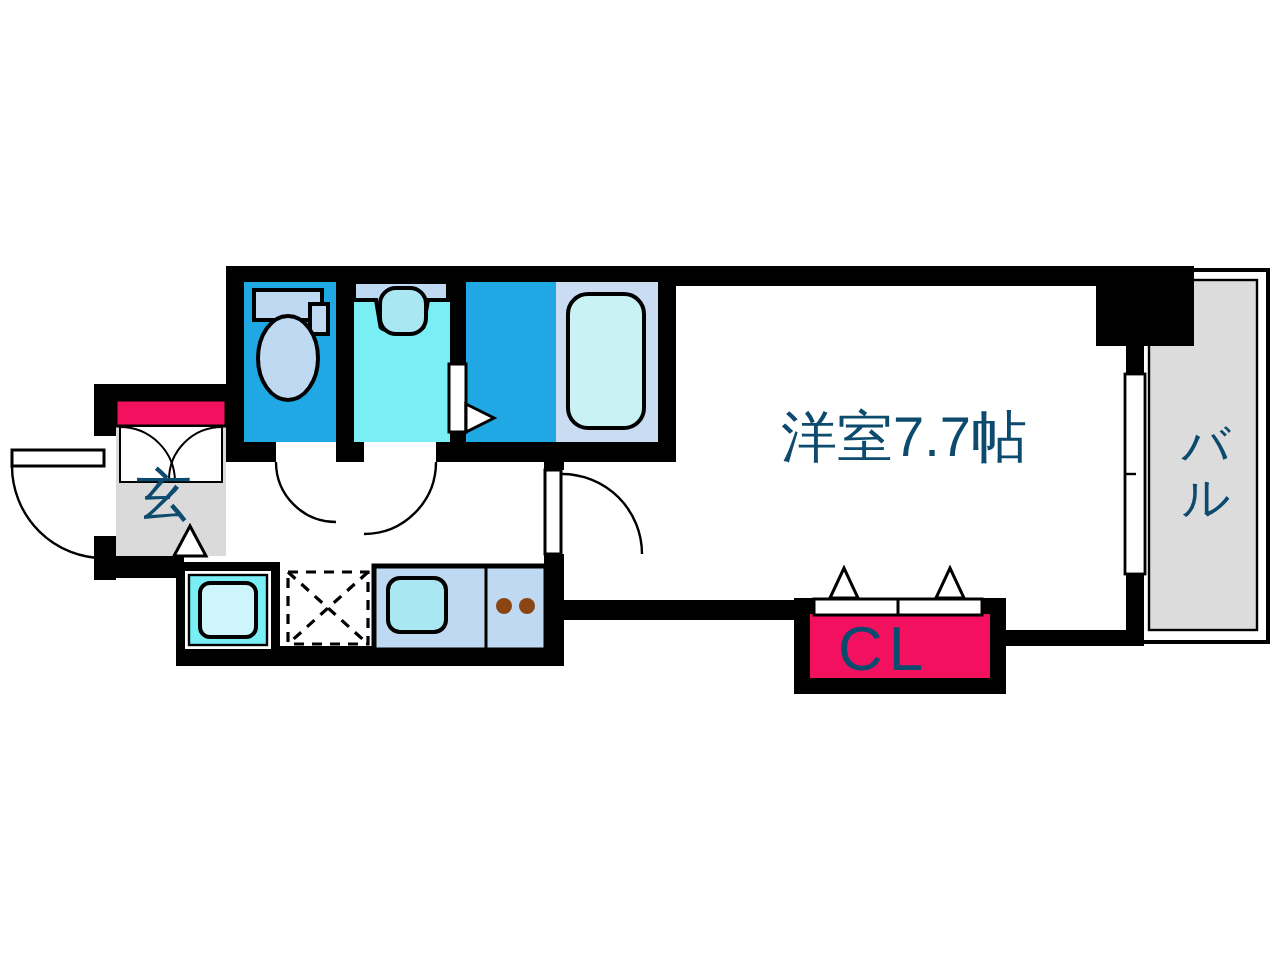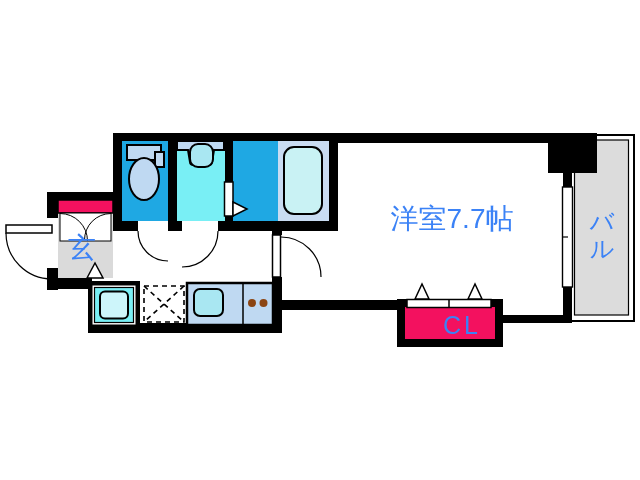--- a/index.html
+++ b/index.html
@@ -1,26 +1,26 @@
 <!DOCTYPE html>
 <html><head>
 <meta charset="utf-8">
 <style>
   html,body{margin:0;padding:0;background:#ffffff;}
   .stage{position:relative;width:640px;height:480px;background:#fff;overflow:hidden;
          font-family:"Liberation Sans","DejaVu Sans",sans-serif;}
   .stage svg{position:absolute;left:0;top:0;}
-  .lbl{position:absolute;color:#3b82f6;white-space:nowrap;}
+  .lbl{position:absolute;color:#0c4a6e;white-space:nowrap;}
   .lbl-main{left:382px;top:202px;width:140px;height:34px;font-size:28px;line-height:34px;
             text-align:center;}
   .lbl-bal{left:586px;top:190px;width:32px;height:68px;font-size:24px;line-height:32px;
            writing-mode:vertical-rl;text-orientation:upright;text-align:center;letter-spacing:2px;}
   .lbl-gen{left:66px;top:232px;width:32px;height:32px;font-size:28px;line-height:32px;text-align:center;}
-  .lbl-cl{left:419px;top:311px;width:62px;height:28px;font-size:25px;line-height:28px;
-          text-align:right;letter-spacing:3px;}
+  .lbl-cl{left:419px;top:311px;width:62px;height:28px;font-size:31px;line-height:28px;
+          text-align:left;letter-spacing:3px;}
   .sk{stroke:#000;}
   .nf{fill:none;}
   .wf{fill:#fff;}
 </style>
 </head>
 <body>
 
 <div class="stage">
   <svg width="640" height="480" viewBox="0 0 640 480">
 

